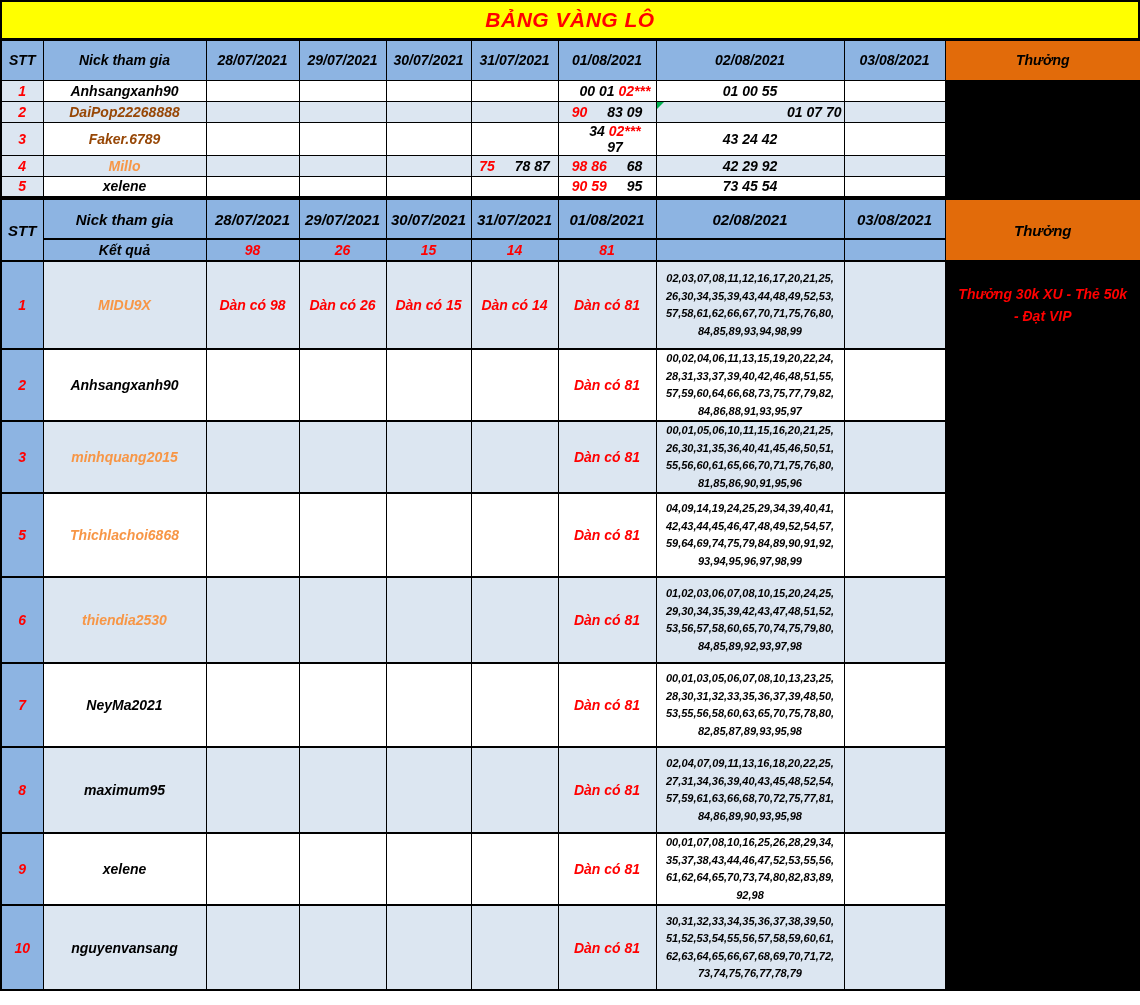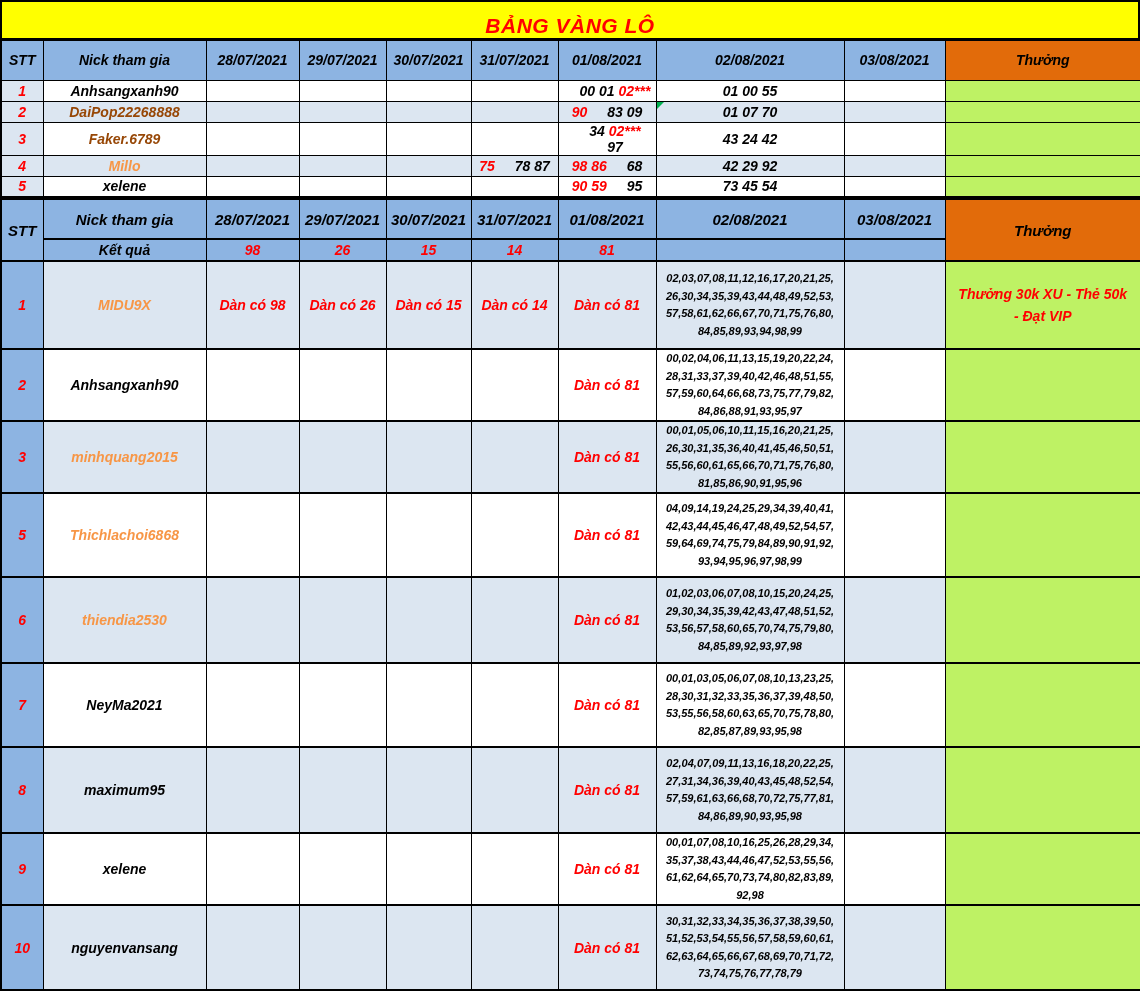--- a/index.html
+++ b/index.html
@@ -10,21 +10,21 @@
   }
   .sheet { width: 1140px; }
 
   .banner {
     width: 1140px;
     height: 39px;
     background: #FFFF00;
     border: 2px solid #000;
     border-bottom-width: 1px;
     display: flex;
-    align-items: flex-end;
+    align-items: center;
     justify-content: center;
     color: #FF0000;
     font-weight: bold;
     font-style: italic;
     font-size: 21px;
     letter-spacing: .5px;
   }
 
   table {
     border-collapse: collapse;
@@ -57,21 +57,21 @@
   tr.kq td     { background: #8DB4E2; font-size: 14px; }
   td.rw-hdr    { background: #E26B0A !important; font-size: 15px; }
 
   table.lo tr.data   { height: 21px; }
   table.lo td        { font-size: 14px; }
   table.lo td.stt    { background: #DCE6F1; color: #FF0000; }
   table.de td.stt    { background: #8DB4E2; color: #FF0000; font-size: 14px; }
 
   td.bg-w  { background: #FFFFFF; }
   td.bg-b  { background: #DCE6F1; }
-  td.rw-bd { background: #bef264; }
+  td.rw-bd { background: #000000; }
 
   .red    { color: #FF0000; }
   .black  { color: #000000; margin-left: 16px; }
   .brown  { color: #974706; }
   .orange { color: #F79646; }
 
   table.de td.nick { font-size: 14px; }
   table.de td.dan  { color: #FF0000; font-size: 14px; margin-top: 48px; }
   table.de td.nums {
     font-size: 11px;
@@ -83,21 +83,21 @@
   tr.de-r1  { height: 88px; }
   tr.de-r2  { height: 66px; }
   tr.de-r3  { height: 70px; }
   tr.de-r4  { height: 84px; }
   tr.de-r5  { height: 86px; }
   tr.de-r6  { height: 84px; }
   tr.de-r7  { height: 86px; }
   tr.de-r8  { height: 67px; }
   tr.de-r9  { height: 85px; }
 
-  td.flag { position: relative; }
+  td.flag { position: relative; text-align: right; }
   td.flag::before {
     content: "";
     position: absolute;
     top: 0; left: 0;
     width: 0; height: 0;
     border-top: 7px solid #00B050;
     border-right: 7px solid transparent;
   }
 </style>
 </head>

